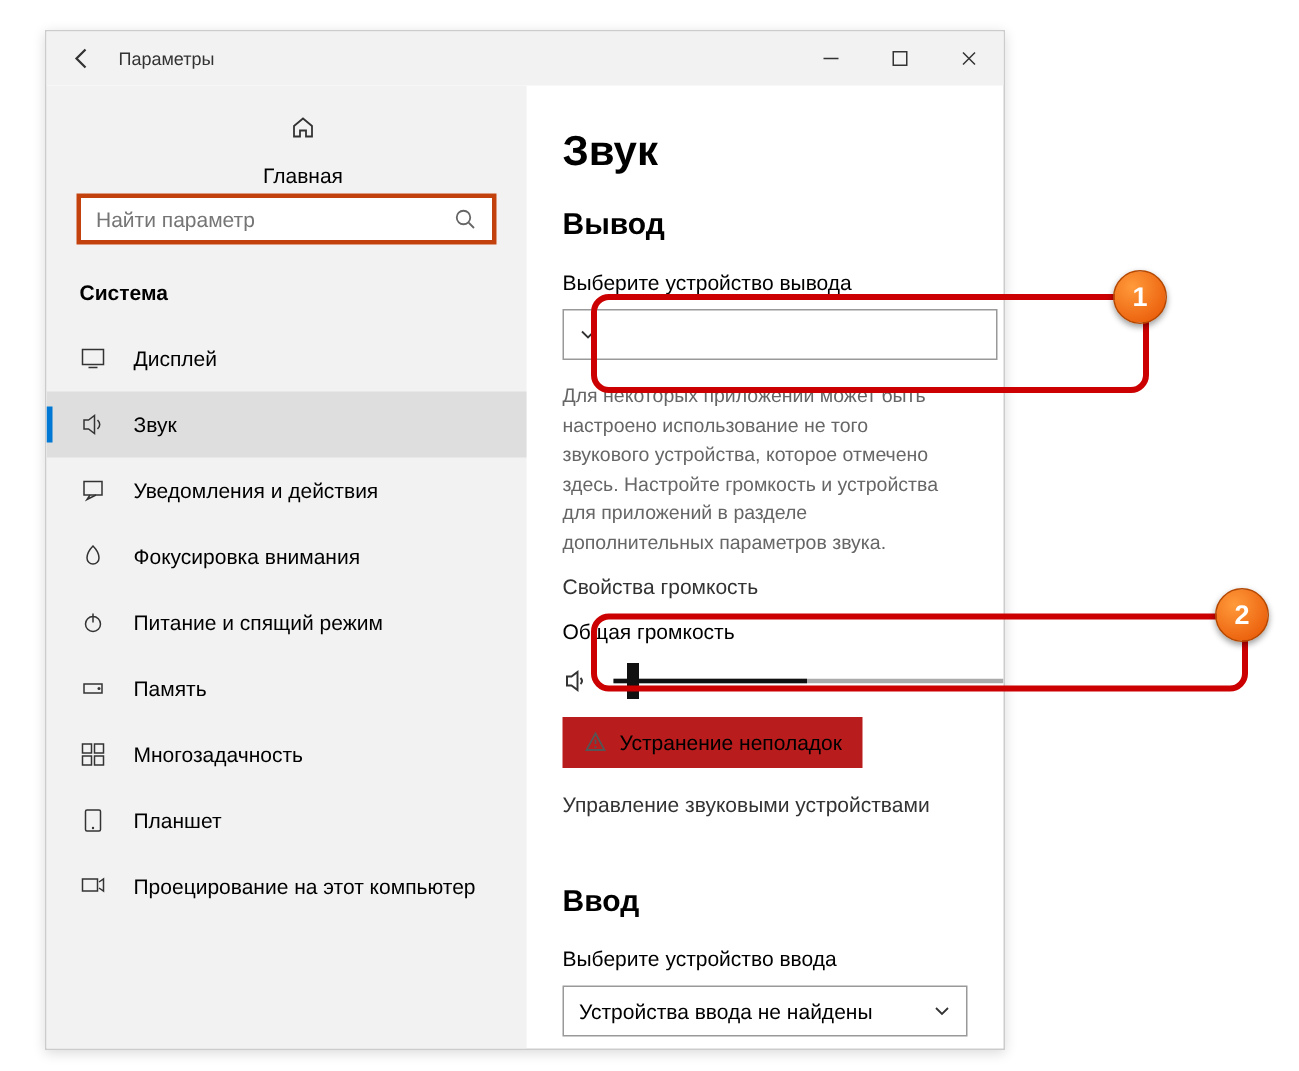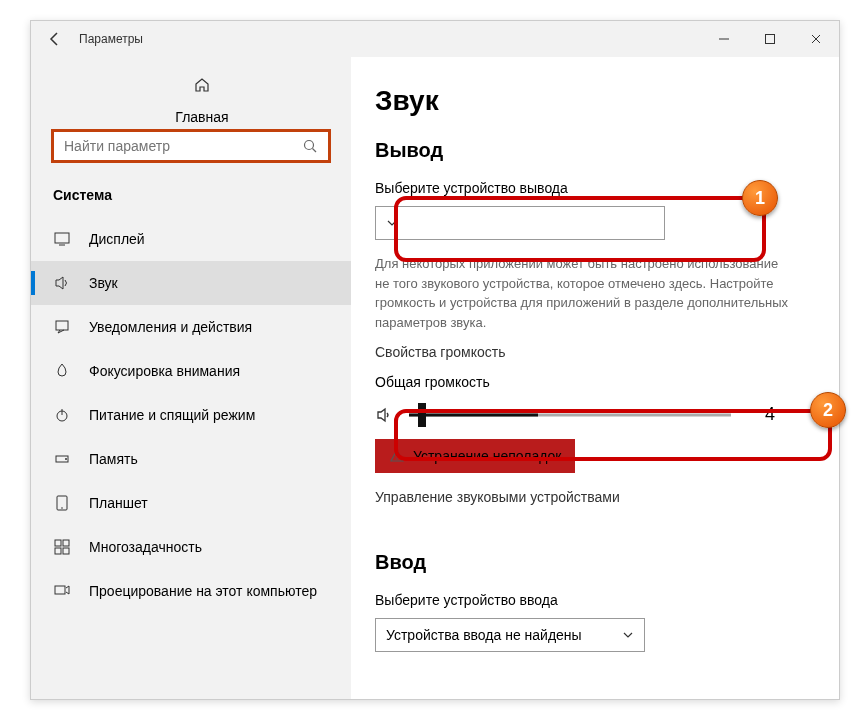--- a/index.html
+++ b/index.html
@@ -1,18 +1,18 @@
 <!DOCTYPE html>
 <html><head>
 <meta charset="utf-8">
 <style>
 * { box-sizing: border-box; margin: 0; padding: 0; font-family: "Segoe UI", Tahoma, sans-serif; }
 body { background: #fff; width: 866px; height: 714px; position: relative; overflow: hidden; }
 
-.window { position: absolute; left: 30px; top: 20px; width: 810px; height: 680px; border: 1px solid #ccc; background: #fff; display: flex; flex-direction: column; box-shadow: 0 2px 8px rgba(0,0,0,.15); }
+.window { position: absolute; left: 30px; top: 20px; width: 640px; height: 680px; border: 1px solid #ccc; background: #fff; display: flex; flex-direction: column; box-shadow: 0 2px 8px rgba(0,0,0,.15); }
 
 .titlebar { height: 36px; display: flex; align-items: center; background: #f2f2f2; }
 .titlebar .back { width: 48px; display: flex; justify-content: center; align-items: center; font-size: 16px; color: #333; }
 .titlebar .title { font-size: 12px; color: #333; flex: 1; }
 .win-btns { display: flex; }
 .win-btns div { width: 46px; height: 36px; display: flex; justify-content: center; align-items: center; font-size: 13px; color: #444; }
 
 .body { flex: 1; display: flex; overflow: hidden; }
 
 .sidebar { width: 320px; background: #f2f2f2; padding-top: 20px; position: relative; }
@@ -155,36 +155,36 @@
               <svg width="18" height="18" viewBox="0 0 18 18">
                 <rect x="3" y="6" width="12" height="6" stroke="#333" fill="none"></rect>
                 <circle cx="13" cy="9" r="1" fill="#333"></circle>
               </svg>
             </span>
           <span>Память</span>
         </li>
         <li>
           <span class="icon">
               <svg width="18" height="18" viewBox="0 0 18 18">
-                <rect x="4" y="2" width="10" height="14" rx="1" stroke="#333" fill="none"></rect>
-                <circle cx="9" cy="14" r="0.8" fill="#333"></circle>
-              </svg>
-            </span>
-          <span>Планшет</span>
-        </li>
-        <li>
-          <span class="icon">
-              <svg width="18" height="18" viewBox="0 0 18 18">
                 <rect x="2" y="2" width="6" height="6" stroke="#333" fill="none"></rect>
                 <rect x="10" y="2" width="6" height="6" stroke="#333" fill="none"></rect>
                 <rect x="2" y="10" width="6" height="6" stroke="#333" fill="none"></rect>
                 <rect x="10" y="10" width="6" height="6" stroke="#333" fill="none"></rect>
               </svg>
             </span>
           <span>Многозадачность</span>
+        </li>
+        <li>
+          <span class="icon">
+              <svg width="18" height="18" viewBox="0 0 18 18">
+                <rect x="4" y="2" width="10" height="14" rx="1" stroke="#333" fill="none"></rect>
+                <circle cx="9" cy="14" r="0.8" fill="#333"></circle>
+              </svg>
+            </span>
+          <span>Планшет</span>
         </li>
         <li>
           <span class="icon">
               <svg width="18" height="18" viewBox="0 0 18 18">
                 <rect x="2" y="4" width="10" height="8" stroke="#333" fill="none"></rect>
                 <path d="M13 6 L16 4 V12 L13 10" stroke="#333" fill="none"></path>
               </svg>
             </span>
           <span>Проецирование на этот компьютер</span>
         </li>

